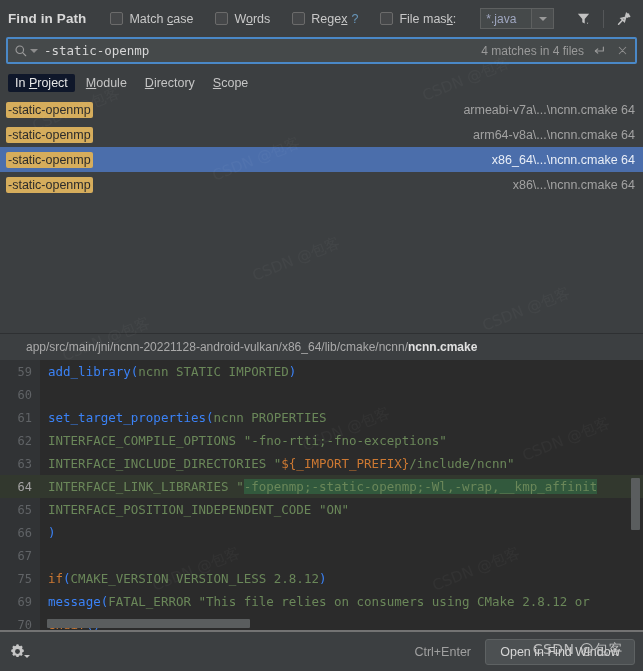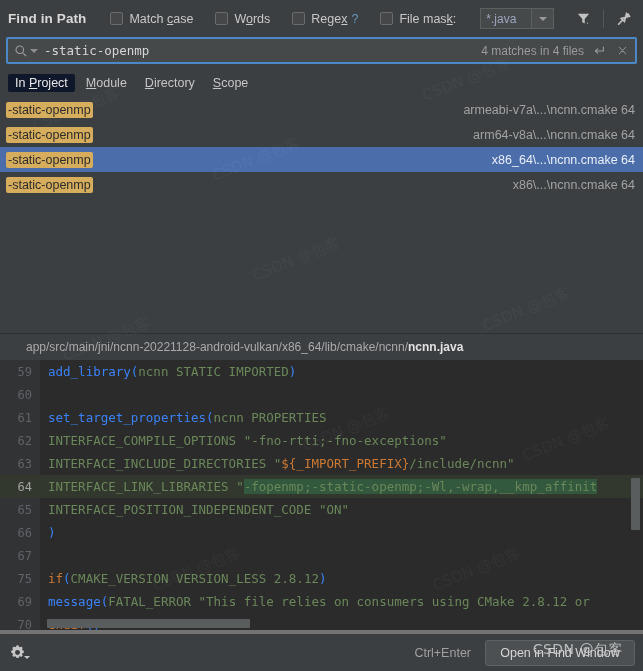--- a/index.html
+++ b/index.html
@@ -115,21 +115,21 @@
   .vscroll{
     position:absolute;right:3px;top:118px;width:9px;height:52px;background:#5a5d5e;border-radius:1px;
   }
   .hscroll{
     position:absolute;left:47px;bottom:2px;height:9px;width:203px;background:#5a5d5e;border-radius:1px;
   }
 
   
   .bottom{
     flex:0 0 41px;display:flex;align-items:center;padding:0 8px;box-sizing:border-box;
-    background:#3c3f41;border-top:4px solid #737373;
+    background:#3c3f41;border-top:2px solid #737373;
   }
   .gear{width:24px;height:24px;display:flex;align-items:center;justify-content:center;}
   .shortcut{font-size:12.5px;color:#a0a0a0;margin-right:14px;}
   .openbtn{
     height:26px;min-width:150px;padding:0 14px;display:flex;align-items:center;justify-content:center;
     background:#4c5052;border:1px solid #5e6263;border-radius:3px;color:#d6d6d6;font-size:12.5px;
     box-sizing:border-box;
   }
   .watermark{
     position:absolute;right:20px;bottom:12px;font-size:14px;color:#c9c9c9;opacity:.88;
@@ -247,21 +247,21 @@
       <span class="match-hl">-static-openmp</span>
       <span class="rpath">x86\...\ncnn.cmake 64</span>
     </div>
   </div>
 
   <div class="gapzone"></div>
   <div class="hdivider"></div>
 
   <div class="pathbar">
     <span>app/src/main/jni/ncnn-20221128-android-vulkan/x86_64/lib/cmake/ncnn/</span>
-      <b>ncnn.java</b>
+      <b>ncnn.cmake</b>
   </div>
 
   <div class="preview">
     <div class="gutter-bg"></div>
     <div class="code" id="code-lines">
         <div class="cline">
           <div class="ln">59</div>
           <div class="ctext"><span class="k-plain">add_library(</span><span class="k-arg">ncnn STATIC IMPORTED</span><span class="k-plain">)</span></div>
         </div>
         <div class="cline">

